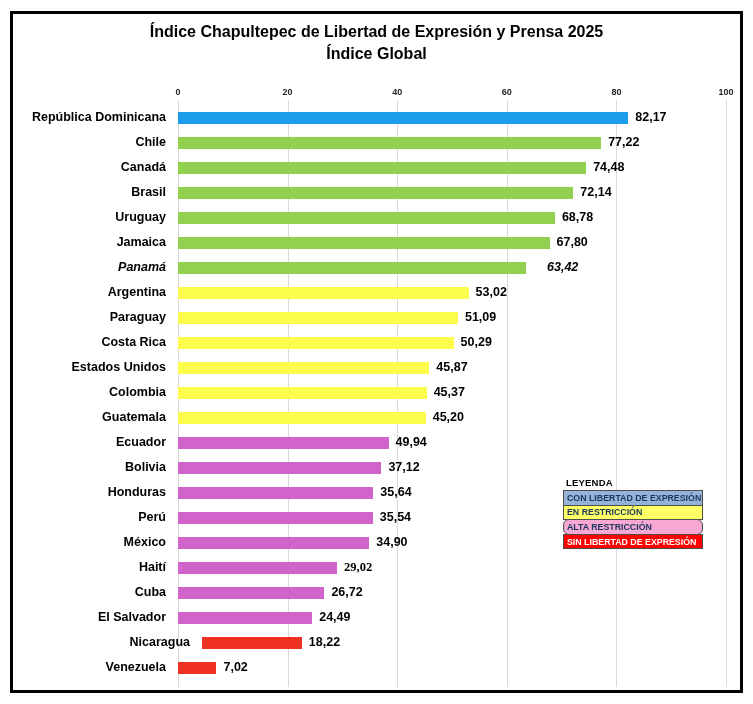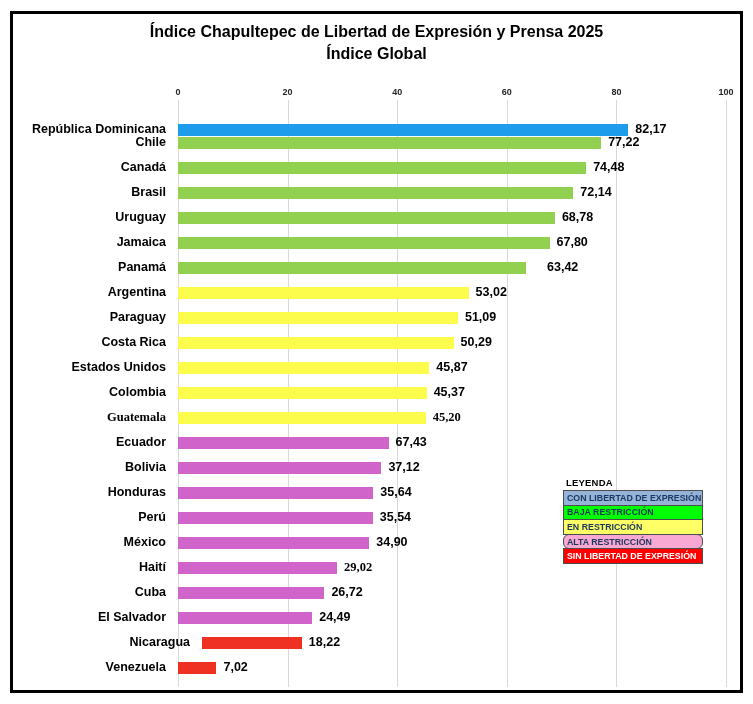--- a/index.html
+++ b/index.html
@@ -142,21 +142,21 @@
   </div>
 <div class="gridlines" id="gridlines">
     <div class="gridline" style="left: 0px;"></div>
     <div class="gridline" style="left: 109.6px;"></div>
     <div class="gridline" style="left: 219.2px;"></div>
     <div class="gridline" style="left: 328.8px;"></div>
     <div class="gridline" style="left: 438.4px;"></div>
     <div class="gridline" style="left: 548px;"></div>
   </div>
 <div class="rows" id="rows">
-    <div class="bar-row" style="top: 12px;">
+    <div class="bar-row" style="top: 0px;">
       <div class="country-label">República Dominicana</div>
       <div class="bar" style="width: 450.292px; background: rgb(30, 156, 236);"></div>
       <div class="value-label" style="left: 635.292px;">82,17</div>
     </div>
     <div class="bar-row" style="top: 25px;">
       <div class="country-label">Chile</div>
       <div class="bar" style="width: 423.166px; background: rgb(146, 208, 80);"></div>
       <div class="value-label" style="left: 608.166px;">77,22</div>
     </div>
     <div class="bar-row" style="top: 50px;">
@@ -172,21 +172,21 @@
     <div class="bar-row" style="top: 100px;">
       <div class="country-label">Uruguay</div>
       <div class="bar" style="width: 376.914px; background: rgb(146, 208, 80);"></div>
       <div class="value-label" style="left: 561.914px;">68,78</div>
     </div>
     <div class="bar-row" style="top: 125px;">
       <div class="country-label">Jamaica</div>
       <div class="bar" style="width: 371.544px; background: rgb(146, 208, 80);"></div>
       <div class="value-label" style="left: 556.544px;">67,80</div>
     </div>
-    <div class="bar-row" style="top: 150px;">
+    <div class="bar-row" style="top: 150px; font-style: italic;">
       <div class="country-label">Panamá</div>
       <div class="bar" style="width: 347.542px; background: rgb(146, 208, 80);"></div>
       <div class="value-label" style="left: 547px;">63,42</div>
     </div>
     <div class="bar-row" style="top: 175px;">
       <div class="country-label">Argentina</div>
       <div class="bar" style="width: 290.55px; background: rgb(252, 252, 77);"></div>
       <div class="value-label" style="left: 475.55px;">53,02</div>
     </div>
     <div class="bar-row" style="top: 200px;">
@@ -202,29 +202,29 @@
     <div class="bar-row" style="top: 250px;">
       <div class="country-label">Estados Unidos</div>
       <div class="bar" style="width: 251.368px; background: rgb(252, 252, 77);"></div>
       <div class="value-label" style="left: 436.368px;">45,87</div>
     </div>
     <div class="bar-row" style="top: 275px;">
       <div class="country-label">Colombia</div>
       <div class="bar" style="width: 248.628px; background: rgb(252, 252, 77);"></div>
       <div class="value-label" style="left: 433.628px;">45,37</div>
     </div>
-    <div class="bar-row" style="top: 300px; font-family: Liberation Serif, serif;">
+    <div class="bar-row" style="top: 300px;">
       <div class="country-label">Guatemala</div>
       <div class="bar" style="width: 247.696px; background: rgb(252, 252, 77);"></div>
       <div class="value-label" style="left: 432.696px;">45,20</div>
     </div>
     <div class="bar-row" style="top: 325px;">
       <div class="country-label">Ecuador</div>
       <div class="bar" style="width: 210.542px; background: rgb(209, 100, 203);"></div>
-      <div class="value-label" style="left: 395.542px;">67,43</div>
+      <div class="value-label" style="left: 395.542px;">49,94</div>
     </div>
     <div class="bar-row" style="top: 350px;">
       <div class="country-label">Bolivia</div>
       <div class="bar" style="width: 203.418px; background: rgb(209, 100, 203);"></div>
       <div class="value-label" style="left: 388.418px;">37,12</div>
     </div>
     <div class="bar-row" style="top: 375px;">
       <div class="country-label">Honduras</div>
       <div class="bar" style="width: 195.307px; background: rgb(209, 100, 203);"></div>
       <div class="value-label" style="left: 380.307px;">35,64</div>
@@ -265,23 +265,20 @@
       <div class="value-label" style="left: 223.47px;">7,02</div>
     </div>
   </div>
 
 <div class="legend">
   <div class="legend-title">LEYENDA</div>
   <div class="legend-items" id="legend-items">
       <div class="legend-item" style="background: rgb(149, 179, 215); color: rgb(23, 55, 94);">
         <span>CON LIBERTAD DE EXPRESIÓN</span>
       </div>
-      <div class="legend-item" style="background: rgb(0, 255, 0); color: rgb(23, 55, 94);">
-        <span>BAJA RESTRICCIÓN</span>
-      </div>
       <div class="legend-item" style="background: rgb(255, 255, 102); color: rgb(23, 55, 94);">
         <span>EN RESTRICCIÓN</span>
       </div>
       <div class="legend-item" style="background: #f9a8d4; color: rgb(23, 55, 94); border-radius: 6px;">
         <span>ALTA RESTRICCIÓN</span>
       </div>
       <div class="legend-item" style="background: rgb(255, 0, 0); color: rgb(255, 255, 255);">
         <span>SIN LIBERTAD DE EXPRESIÓN</span>
       </div>
     </div>

